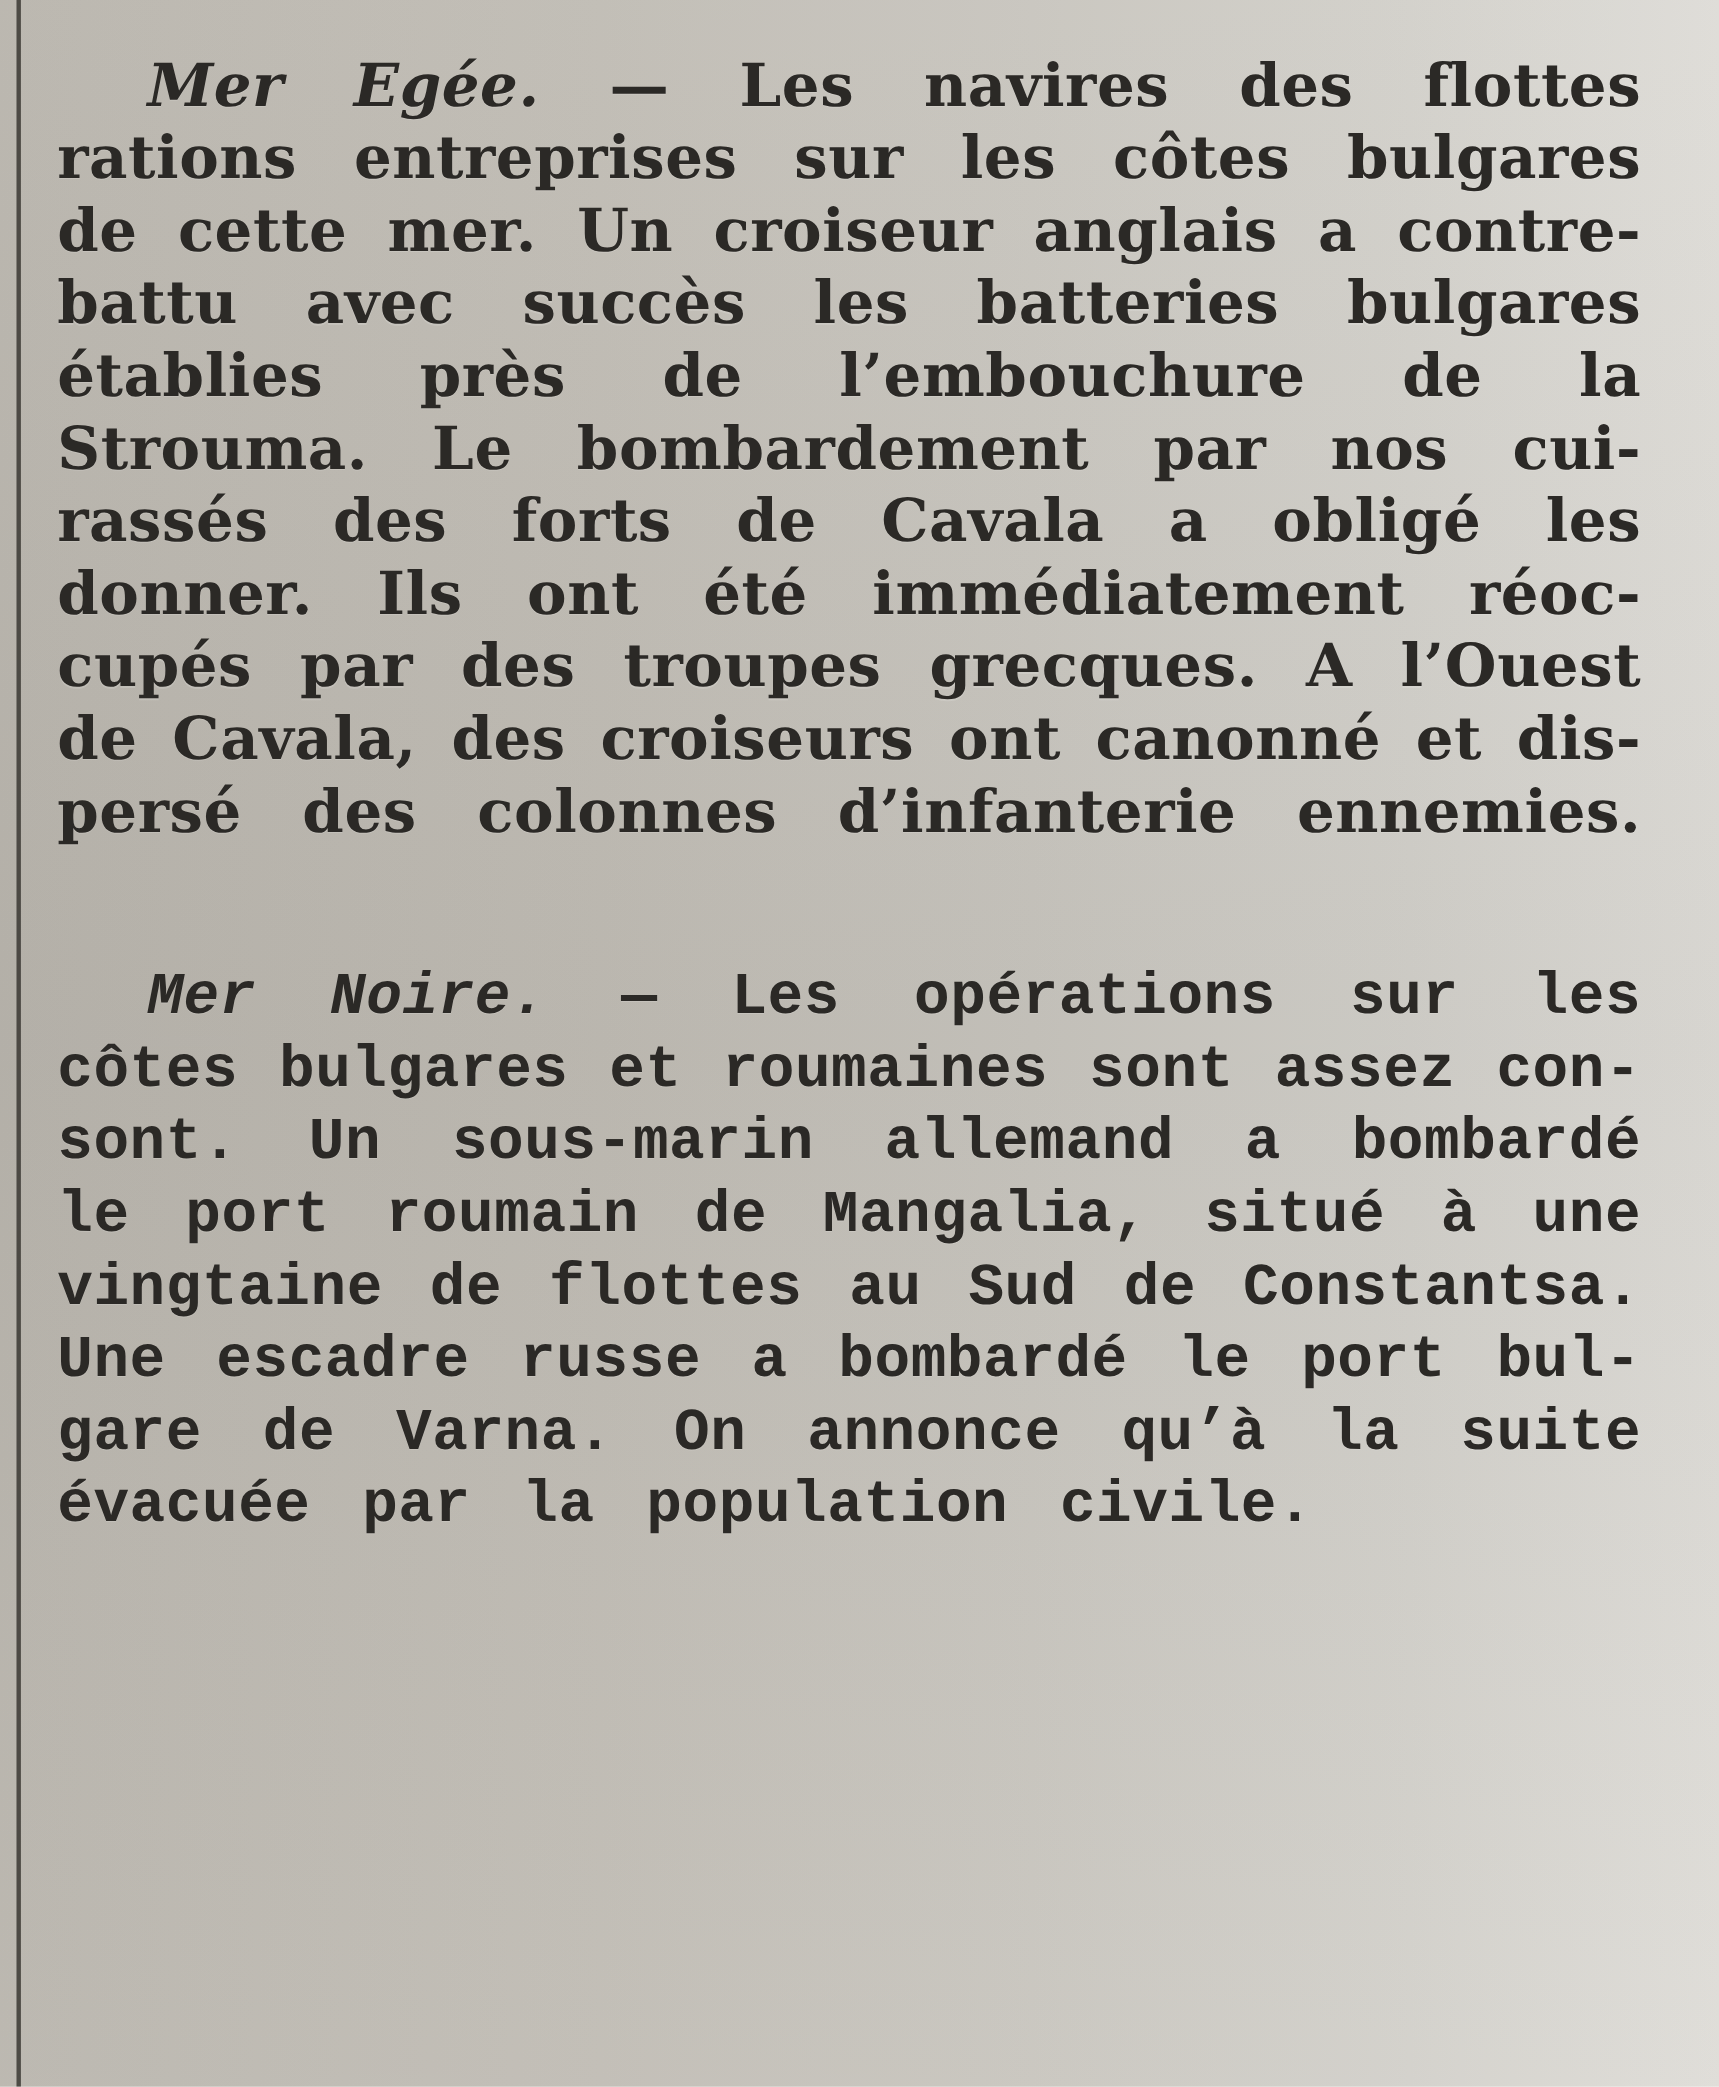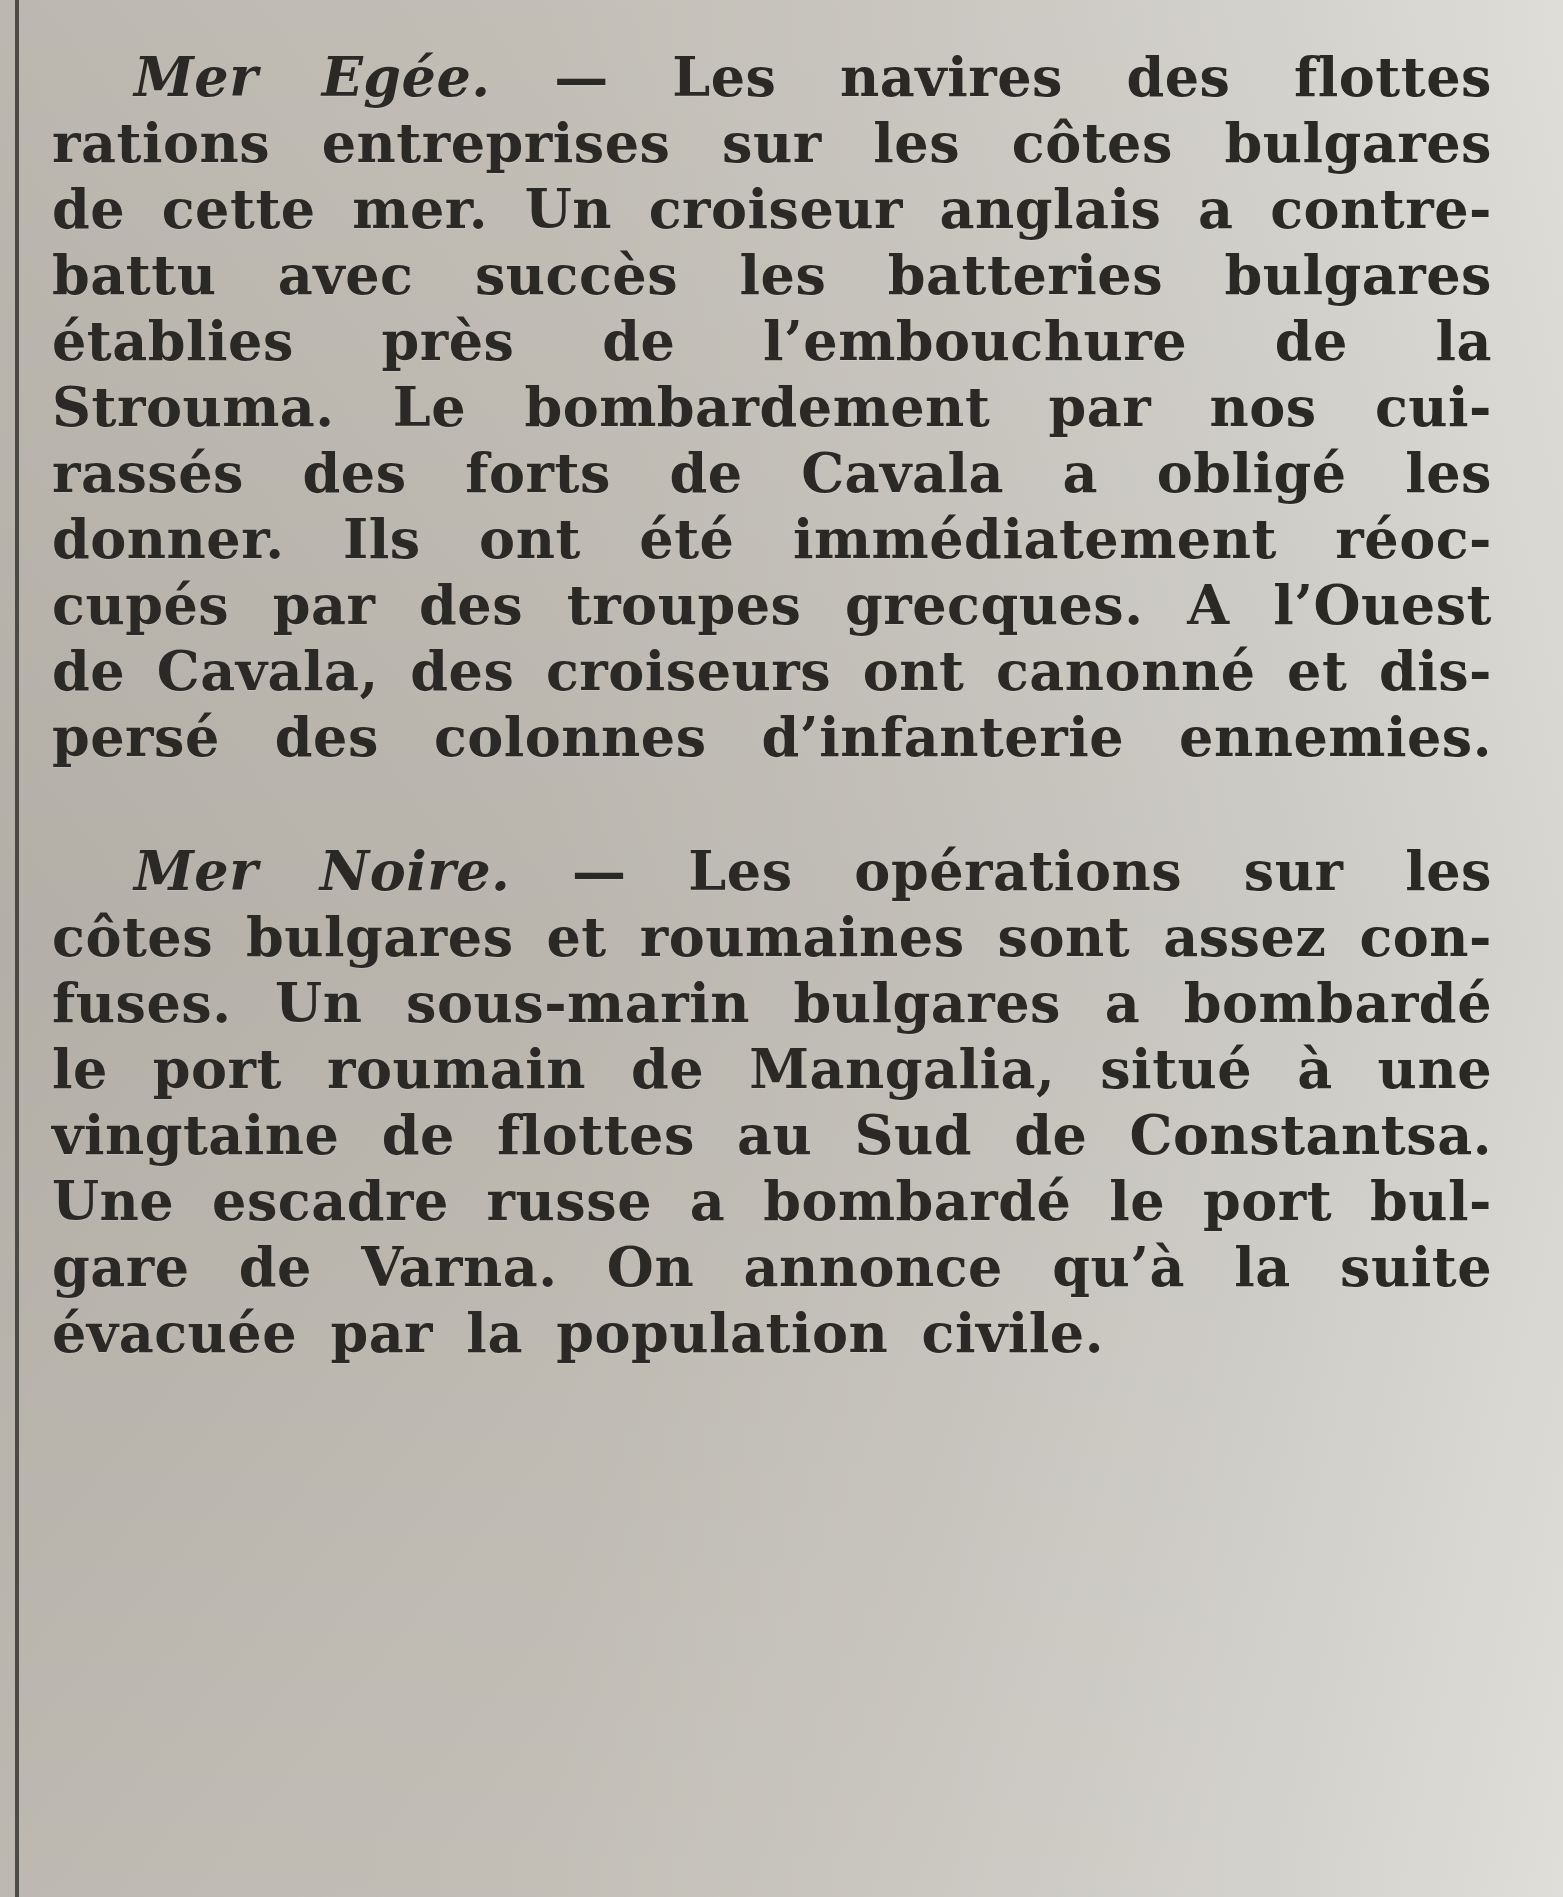--- a/index.html
+++ b/index.html
@@ -56,21 +56,22 @@
       word-spacing: 14px;
     }
     .line.indent {
       padding-left: 82px;
     }
     .heading {
       font-style: italic;
       font-weight: bold;
     }
     .p2 {
-      margin-top: 68px;
+      margin-top: 105px;
+      font-family: Liberation Mono, monospace;
     }
   </style>
 </head>
 <body>
 
 <div class="paper-shade"></div>
 <div class="column-rule"></div>
 
 <div class="column">
 
@@ -84,21 +85,21 @@
     <span class="line">rassés des forts de Cavala a obligé les</span>
     <span class="line">donner. Ils ont été immédiatement réoc-</span>
     <span class="line">cupés par des troupes grecques. A l’Ouest</span>
     <span class="line">de Cavala, des croiseurs ont canonné et dis-</span>
     <span class="line">persé des colonnes d’infanterie ennemies.</span>
   </div>
 
   <div class="paragraph p2">
     <span class="line indent"><span class="heading">Mer Noire.</span> <span>— Les opérations sur les</span></span>
     <span class="line">côtes bulgares et roumaines sont assez con-</span>
-    <span class="line">fuses. Un sous-marin bulgares a bombardé</span>
+    <span class="line">sont. Un sous-marin allemand a bombardé</span>
     <span class="line">le port roumain de Mangalia, situé à une</span>
     <span class="line">vingtaine de flottes au Sud de Constantsa.</span>
     <span class="line">Une escadre russe a bombardé le port bul-</span>
     <span class="line">gare de Varna. On annonce qu’à la suite</span>
     <span class="line last">évacuée par la population civile.</span>
   </div>
 
 </div>
 
 </body></html>

